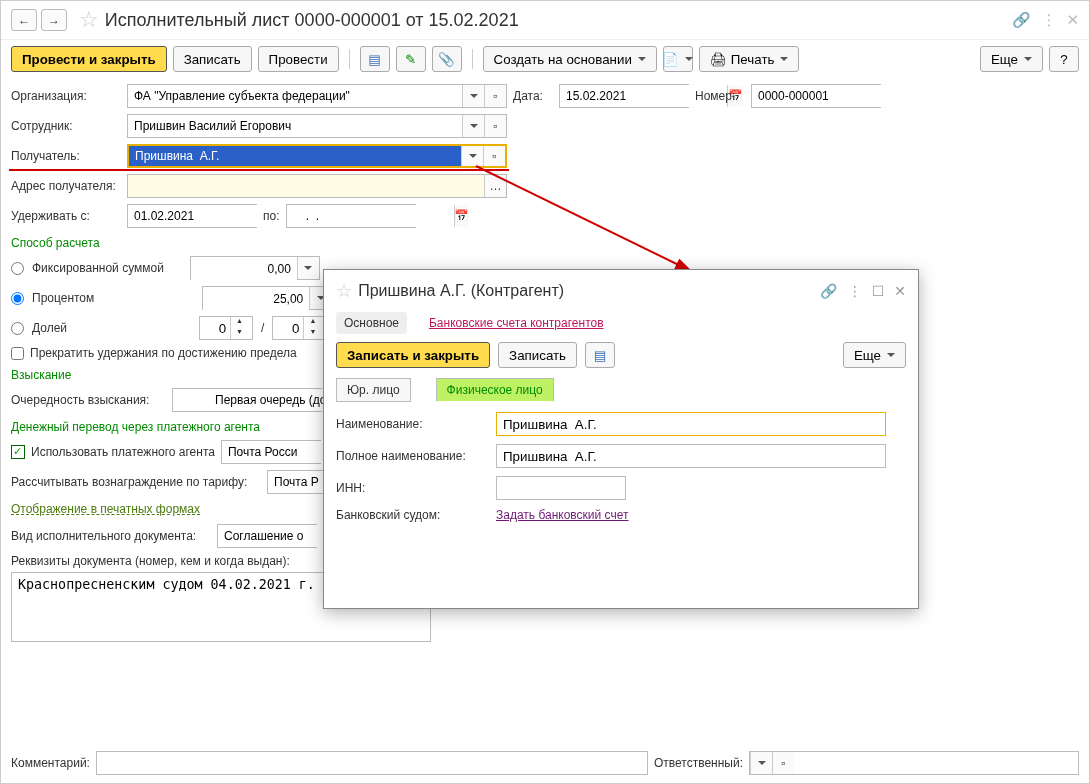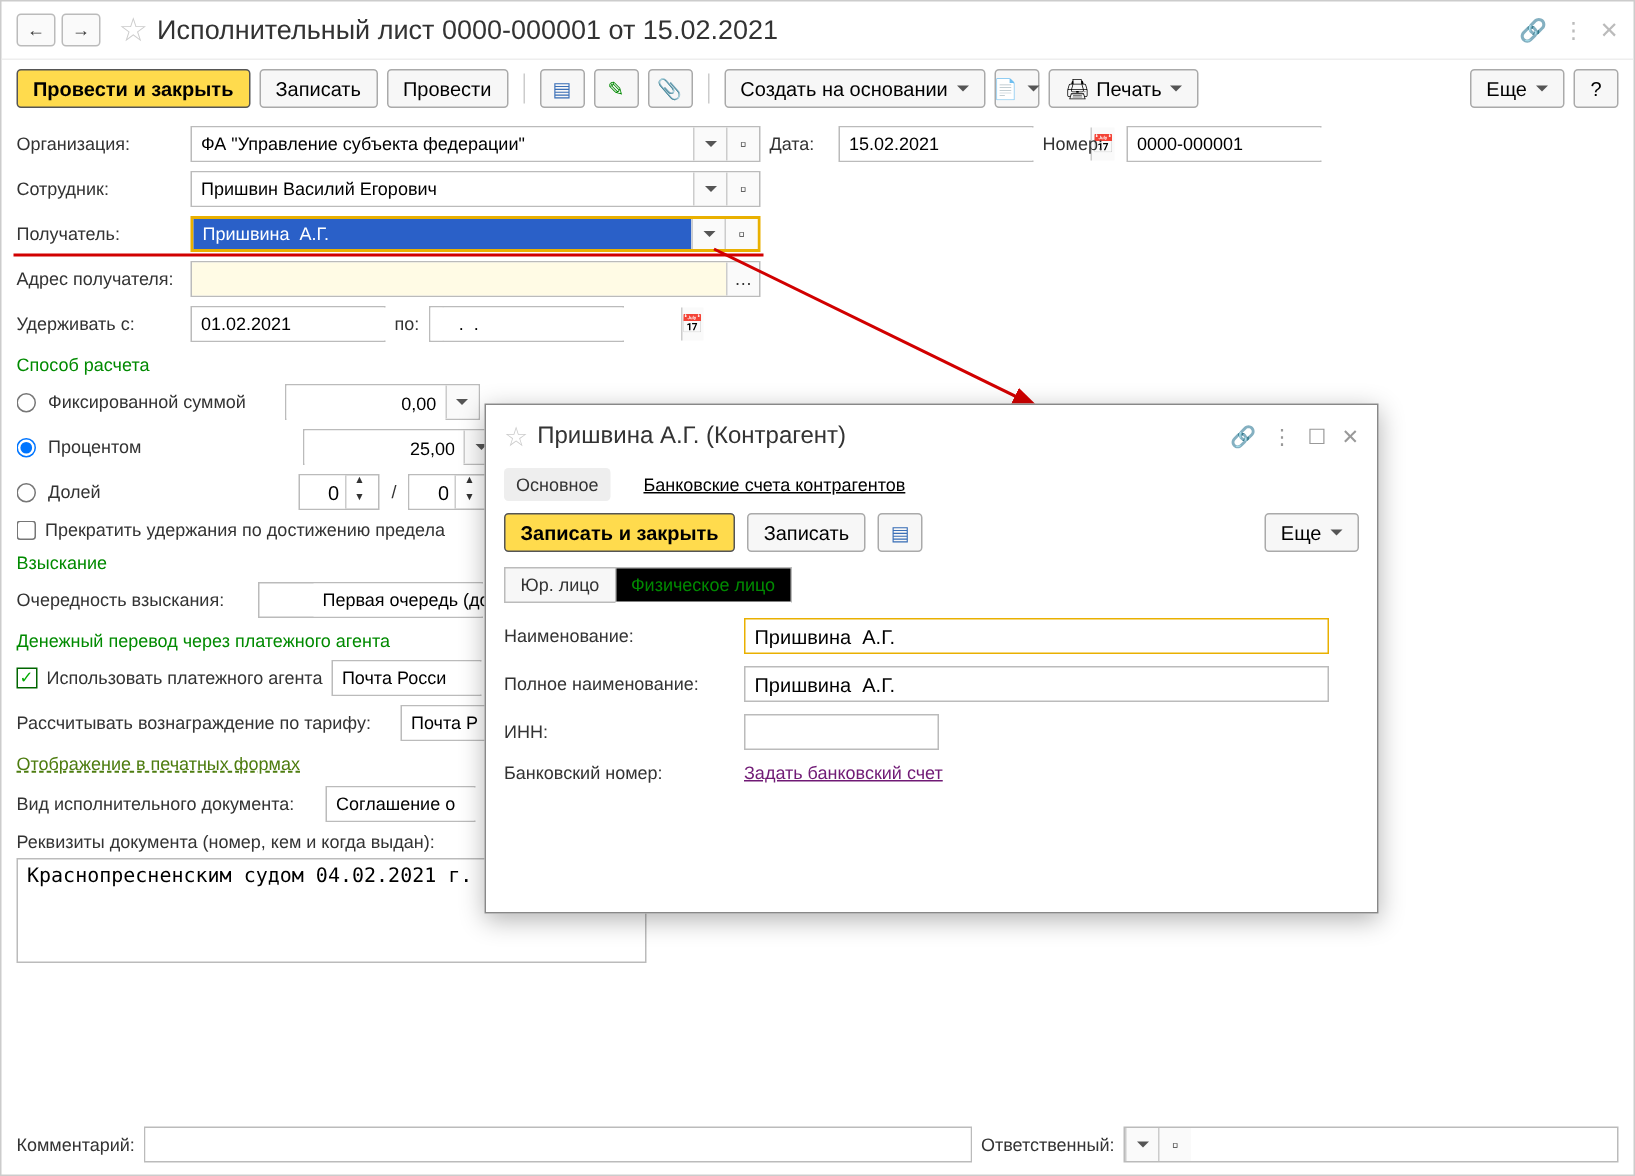--- a/index.html
+++ b/index.html
@@ -115,25 +115,25 @@
     position:absolute; left:322px; top:268px; width:596px; height:340px;
     background:#fff; border:1px solid #888; box-shadow:0 4px 16px rgba(0,0,0,.3);
     z-index:10;
   }
   .m-head { display:flex; align-items:center; padding:10px 12px;}
   .m-head .mtitle { font-size:16px; flex:1;}
   .m-head .micon { color:#999; font-size:14px; margin-left:10px; cursor:pointer;}
   .m-tabs { display:flex; gap:20px; padding:0 24px 8px 12px;align-items:center;}
   .m-tab { padding:4px 2px; cursor:pointer; }
   .m-tab.active { background:#eee; border-radius:3px; padding:4px 8px;}
-  .m-tab.link { color:#000000; text-decoration:underline; }
+  .m-tab.link { color:#be185d; text-decoration:underline; }
   .m-toolbar { display:flex; gap:8px; padding:0 12px 10px 12px;}
   .sub-tabs { display:flex; padding:0 12px 10px 12px;}
   .sub-tab { border:1px solid #bbb; padding:4px 10px; background:#f7f7f7; cursor:pointer; margin-right:-1px;}
-  .sub-tab.active { background:#000000; color:#008a00; border-bottom:1px solid #fff;}
+  .sub-tab.active { background:#bef264; color:#008a00; border-bottom:1px solid #fff;margin-left:26px;}
   .m-form { padding:0 12px;}
   .m-row { display:flex; align-items:center; margin-bottom:8px;}
   .m-lbl { width:160px;}
   .m-input { border:1px solid #bbb; height:24px; padding:0 6px; width:390px;}
   .m-input.y { border:1px solid #e9b000;}
   .m-input.sm { width:130px;}
   .link-blue { color:#701a75; text-decoration:underline; cursor:pointer;}
   .red-underline { position:absolute; left:8px; top:168px; width:500px; height:2px; background:#d10000; z-index:4;}
   
   .caret-down {
@@ -386,17 +386,17 @@
     </div>
     <div class="m-row">
       <div class="m-lbl">Полное наименование:</div>
       <input class="m-input" value="Пришвина  А.Г." style="">
     </div>
     <div class="m-row">
       <div class="m-lbl">ИНН:</div>
       <input class="m-input sm" style="">
     </div>
     <div class="m-row">
-      <div class="m-lbl">Банковский номер:</div>
+      <div class="m-lbl">Банковский судом:</div>
       <span class="link-blue">Задать банковский счет</span>
     </div>
   </div>
 </div>
 
 </body></html>

